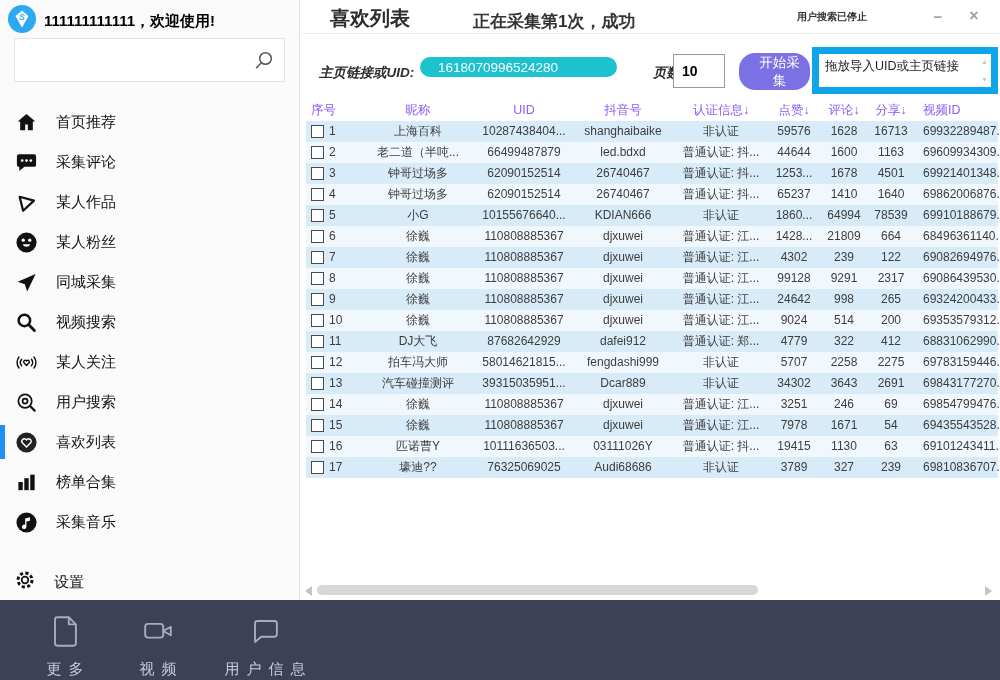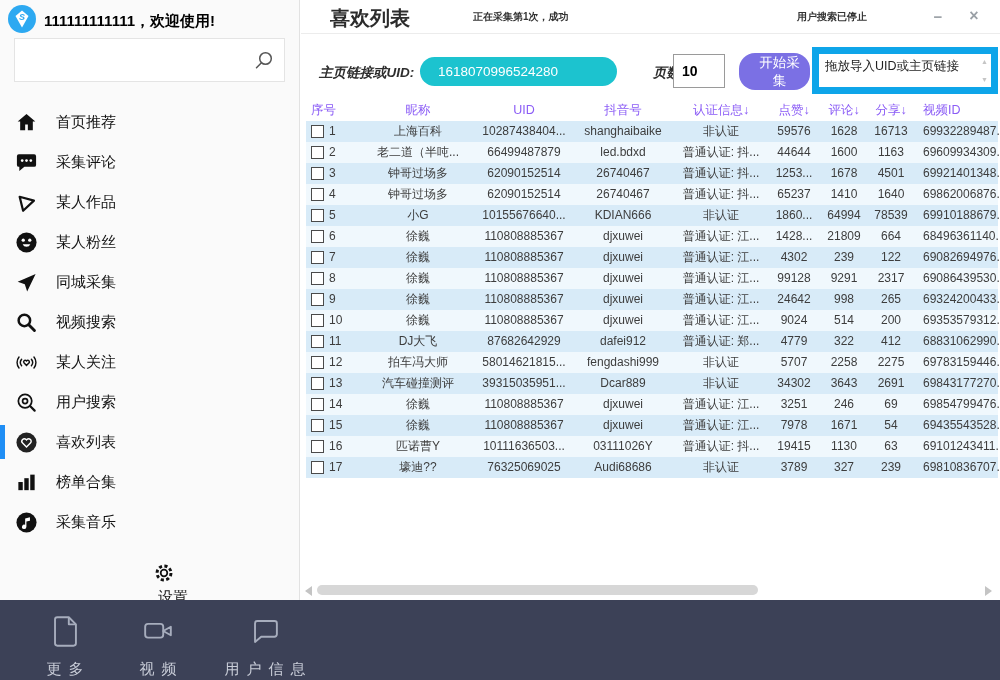--- a/index.html
+++ b/index.html
@@ -14,39 +14,39 @@
   .search-box{position:absolute;left:14px;top:38px;width:271px;height:44px;background:#fff;
               border:1px solid #e4e4e4;box-sizing:border-box;}
   .search-box input{position:absolute;left:8px;top:4px;width:220px;height:34px;border:none;outline:none;
                     background:transparent;font-size:14px;}
   .search-box .mag{position:absolute;right:10px;top:11px;}
   .menu{position:absolute;left:0;top:102px;width:284px;}
   .menu-item{position:relative;height:40px;display:flex;align-items:center;padding-left:14px;cursor:default;}
   .menu-item .micon{width:24px;height:24px;display:flex;align-items:center;justify-content:center;}
   .menu-item .mlabel{margin-left:18px;font-size:15px;color:#141414;}
   .menu-item.active::before{content:"";position:absolute;left:0;top:3px;width:5px;height:34px;background:#1f8ef5;}
-  .settings-item{position:absolute;left:0;top:562px;width:300px;height:40px;display:flex;align-items:center;padding-left:14px;flex-direction:column;}
+  .settings-item{position:absolute;left:0;top:562px;width:300px;height:40px;display:flex;align-items:center;padding-left:14px;}
   .settings-item .mlabel{margin-left:18px;font-size:15px;color:#141414;}
 
   
   .main{position:absolute;left:301px;top:0;width:699px;height:600px;background:#fff;}
   .main-header{position:absolute;left:0;top:0;width:100%;height:33px;border-bottom:1px solid #ececec;background:#fff;}
   .page-title{position:absolute;left:29px;top:5px;font-size:20px;font-weight:bold;color:#2b2b2b;}
-  .status-center{position:absolute;left:172px;top:10px;font-size:10px;font-weight:600;color:#333;}
+  .status-center{position:absolute;left:172px;top:10px;font-size:17px;font-weight:600;color:#333;}
   .status-right{position:absolute;left:496px;top:10px;font-size:10px;font-weight:600;color:#333;}
   .win-btn{position:absolute;top:4px;width:24px;height:24px;display:flex;align-items:center;justify-content:center;
            color:#9aa0a6;font-size:15px;font-weight:bold;cursor:default;}
   .btn-min{left:625px;}
   .btn-close{left:661px;font-size:16px;}
 
   
   .form-label{position:absolute;font-size:13.5px;font-weight:600;color:#2e2e2e;font-style:italic;}
   .lbl-uid{left:18px;top:64px;}
   .lbl-pages{left:352px;top:64px;}
-  .uid-pill{position:absolute;left:119px;top:57px;width:197px;height:29px;border-radius:15px;border:none;outline:none;
+  .uid-pill{position:absolute;left:119px;top:57px;width:197px;height:20px;border-radius:15px;border:none;outline:none;
             background:#1cc3cf;color:#fff;font-size:13.5px;padding:0 0 0 18px;box-sizing:border-box;
             font-family:"Liberation Sans",sans-serif;}
   .pages-input{position:absolute;left:372px;top:54px;width:52px;height:34px;border:1px solid #9a9a9a;outline:none;
                font-size:14px;font-weight:bold;color:#000;padding-left:8px;box-sizing:border-box;
                font-family:"Liberation Sans",sans-serif;}
   .start-btn{position:absolute;left:438px;top:53px;width:71px;height:37px;background:#7b70e4;color:#fff;
              border:none;border-radius:16px;font-size:13.5px;cursor:pointer;font-family:"Liberation Sans",sans-serif;padding-left:16px;}
   .dropzone{position:absolute;left:511px;top:47px;width:186px;height:47px;border:7px solid #0ea5e9;background:#fff;
             box-sizing:border-box;font-size:12.5px;color:#222;padding:4px 14px 0 6px;overflow:hidden;}
   .dz-arrow{position:absolute;right:3px;font-size:7px;color:#c5c5c5;line-height:7px;}

